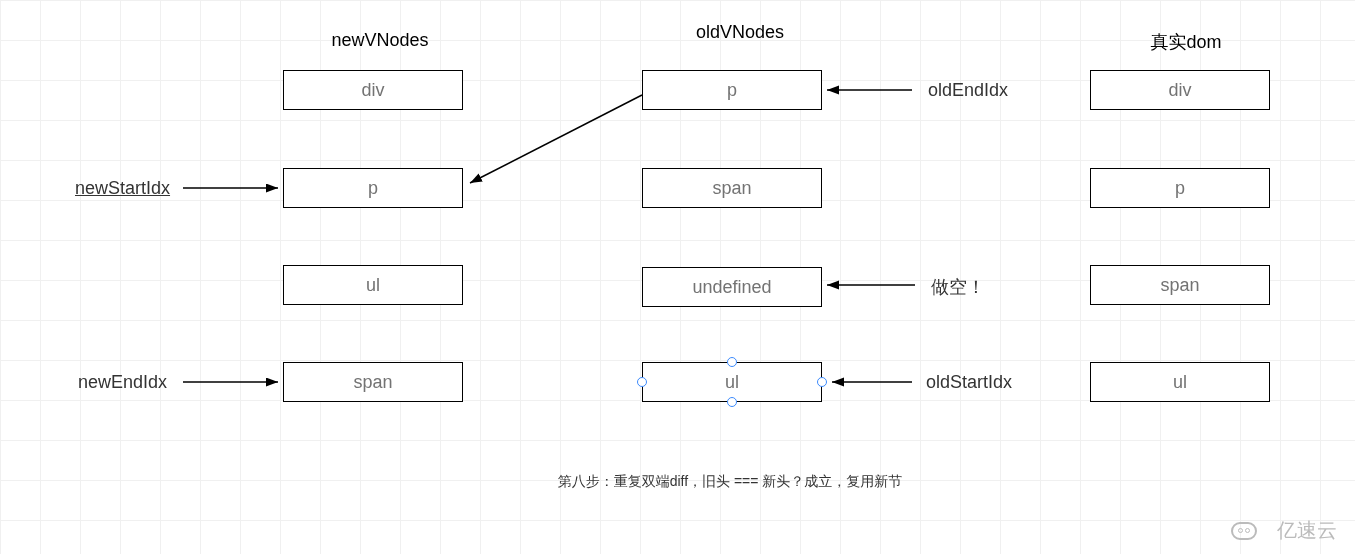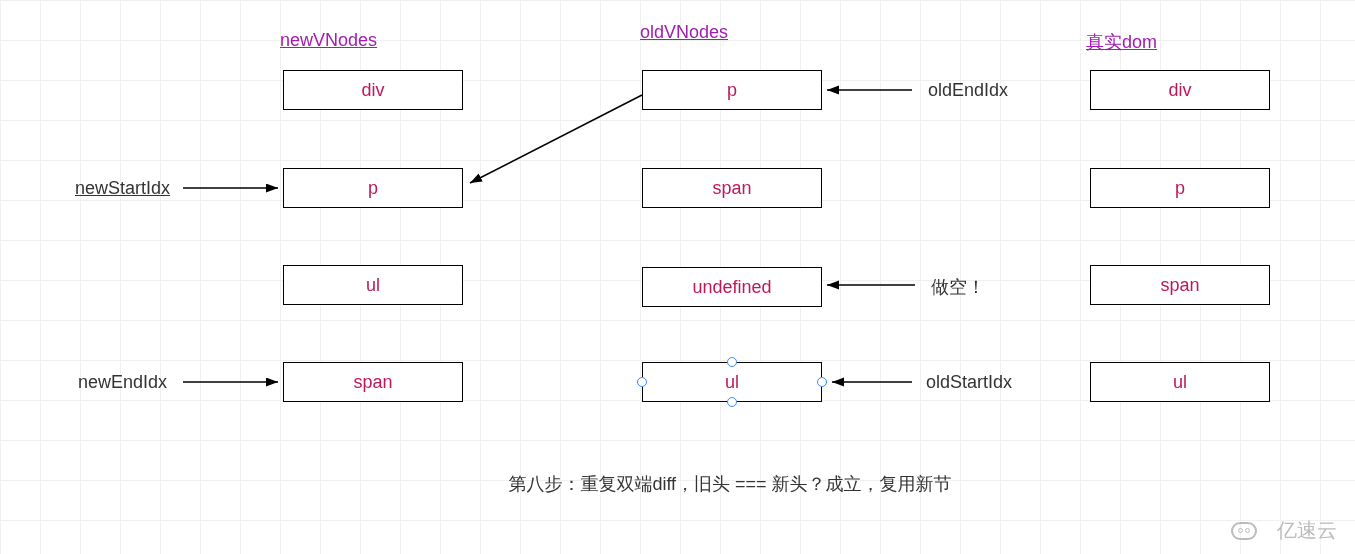--- a/index.html
+++ b/index.html
@@ -9,48 +9,48 @@
     background:
       linear-gradient(to right, #f0f0f0 1px, transparent 1px) 0 0 / 40px 40px,
       linear-gradient(to bottom, #f0f0f0 1px, transparent 1px) 0 0 / 40px 40px,
       #fff;
     width: 1355px; height: 554px;
     position: relative;
   }
   .col-title {
     position: absolute;
     font-size: 18px;
+    text-align: center;
     width: 200px;
-    color: #a21caf;
-    text-decoration: underline;
+    color: #000000;
   }
   .node {
     position: absolute;
     width: 180px; height: 40px;
     border: 1.5px solid #000;
     background: #fff;
     display: flex; align-items: center; justify-content: center;
-    font-size: 18px; color: #be185d;
+    font-size: 18px; color: #737373;
   }
   .handle {
     position: absolute;
     width: 10px; height: 10px;
     border: 1.5px solid #3d8bfd;
     background: #fff;
     border-radius: 50%;
   }
   .label-text {
     position: absolute;
     font-size: 18px; color: #333;
     white-space: nowrap;
     padding-left: 8px;
   }
   .caption {
     position: absolute;
-    font-size: 18px; color: #333;
+    font-size: 14px; color: #333;
     text-align: center;
     width: 600px;
     line-height: 1.6;
   }
   .logo {
     position: absolute;
     right: 18px; bottom: 10px;
     font-size: 20px; color: #bbb;
     font-family: "Microsoft YaHei", Arial, sans-serif;
     display: flex; align-items: center; gap: 20px;

